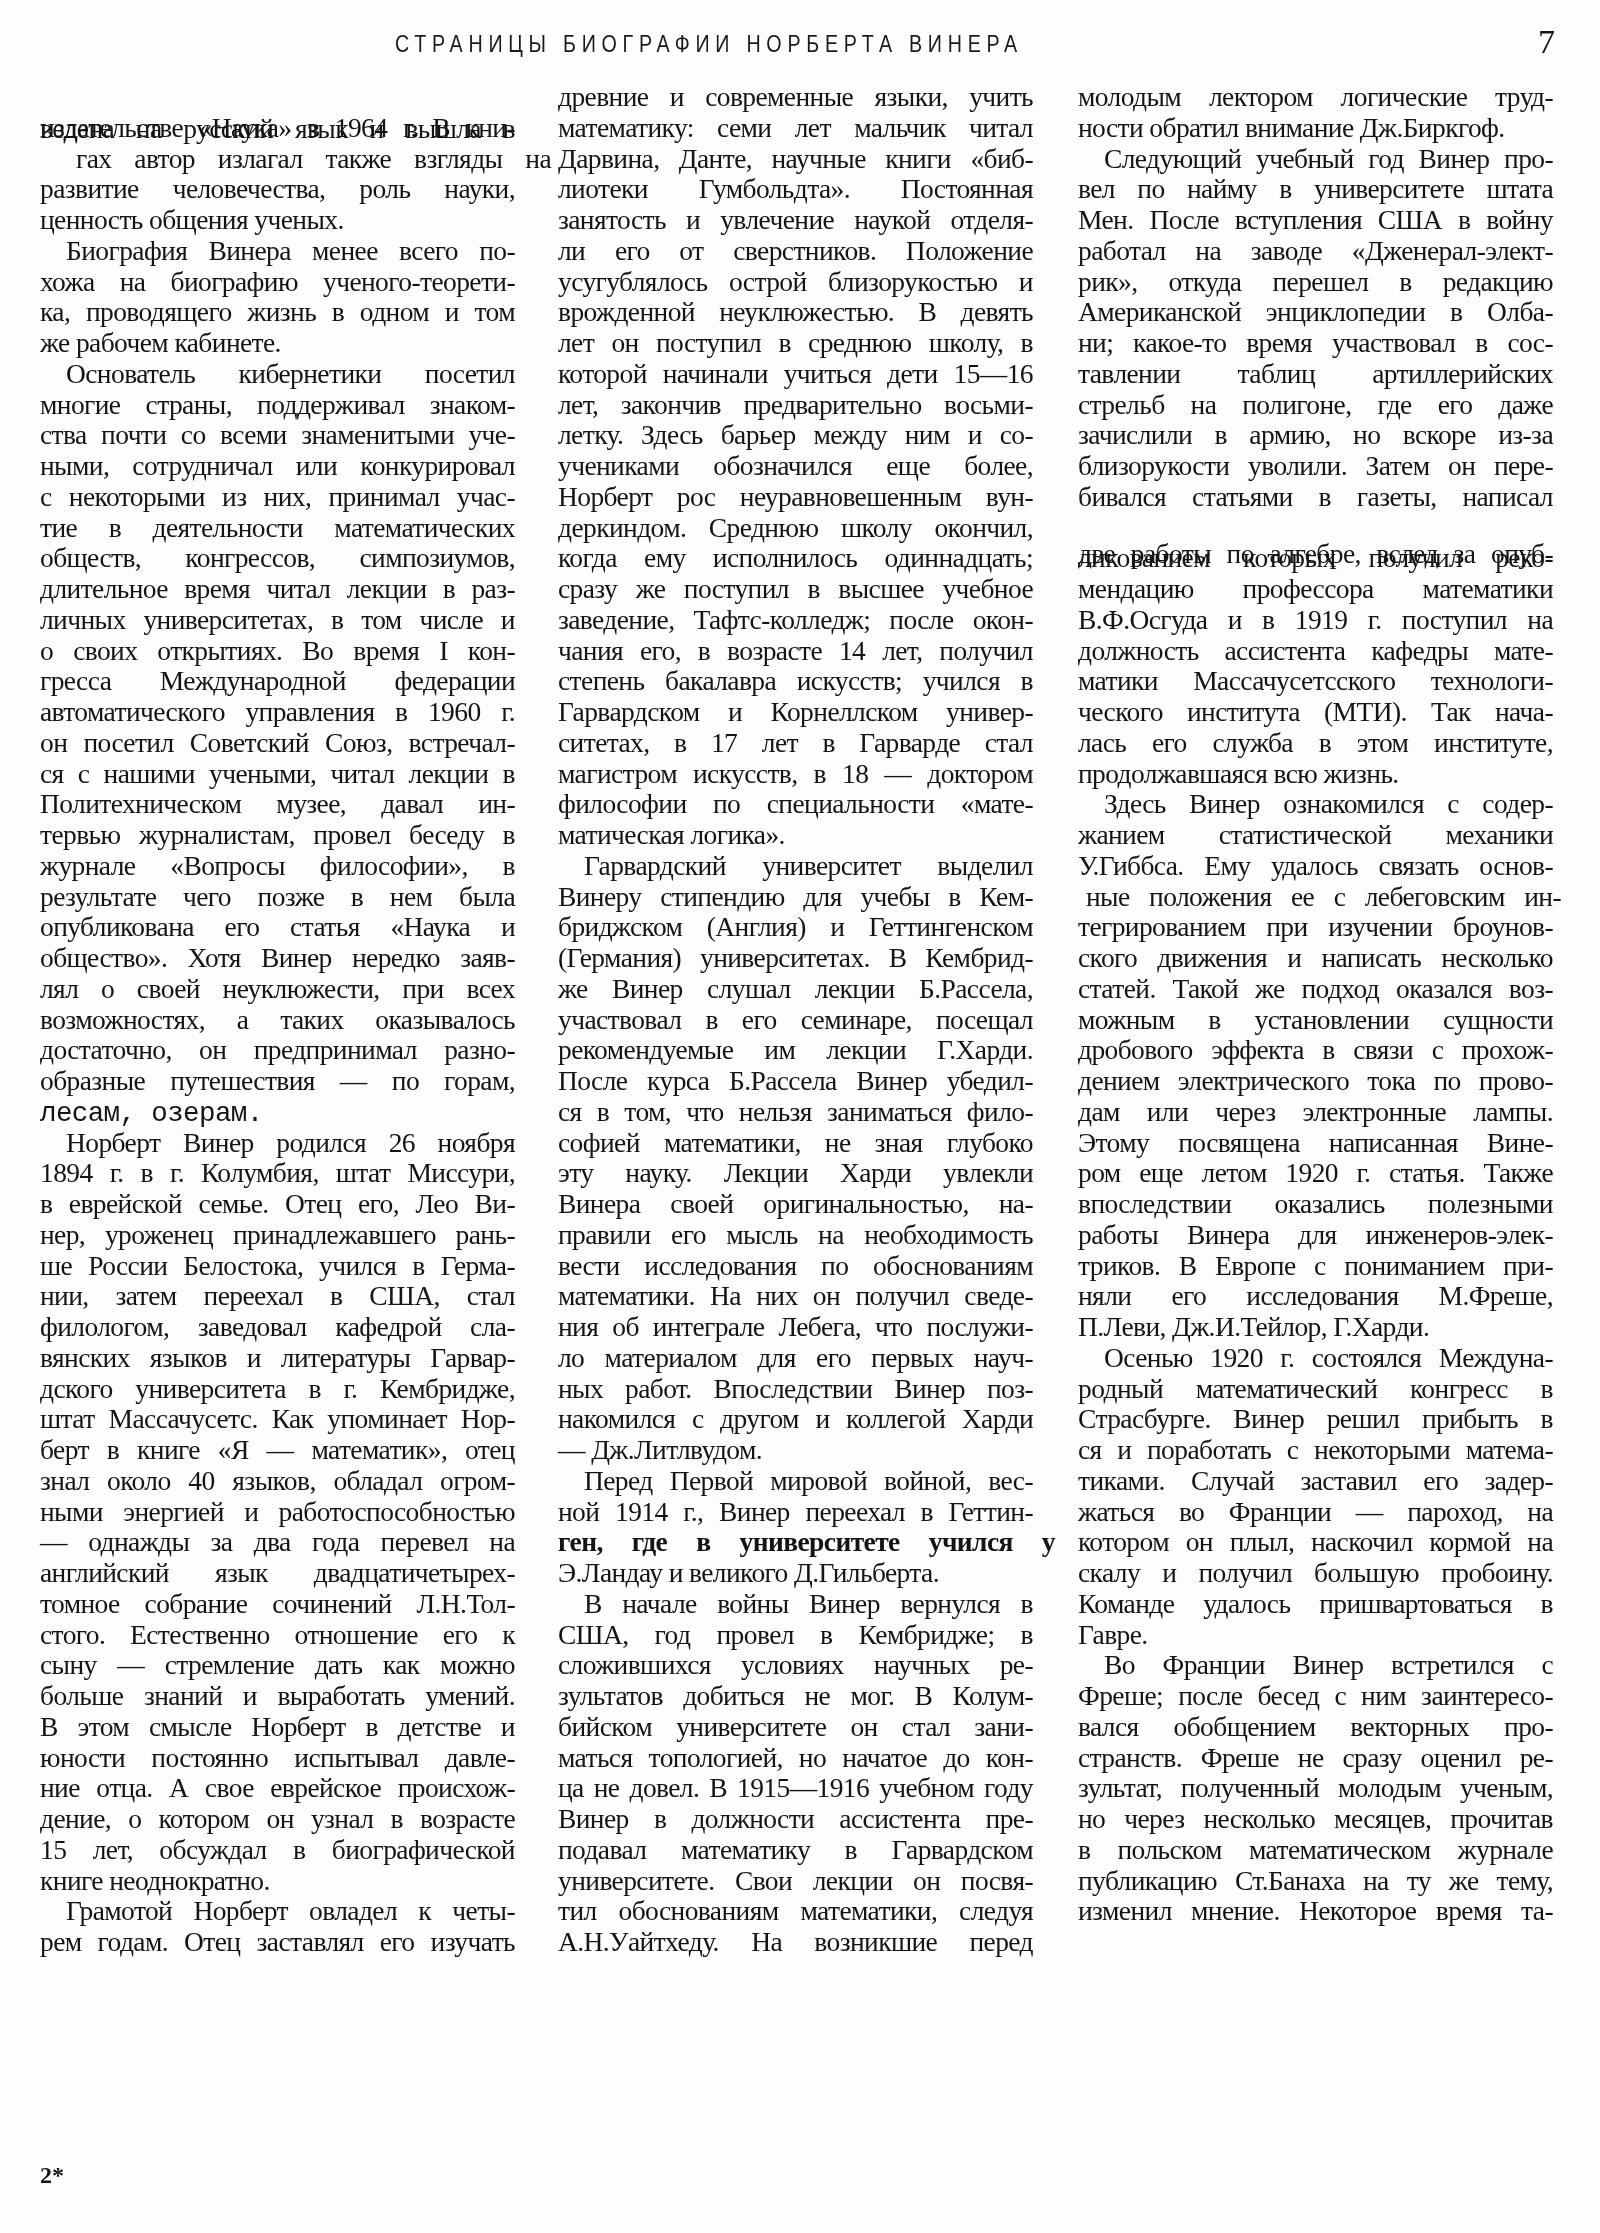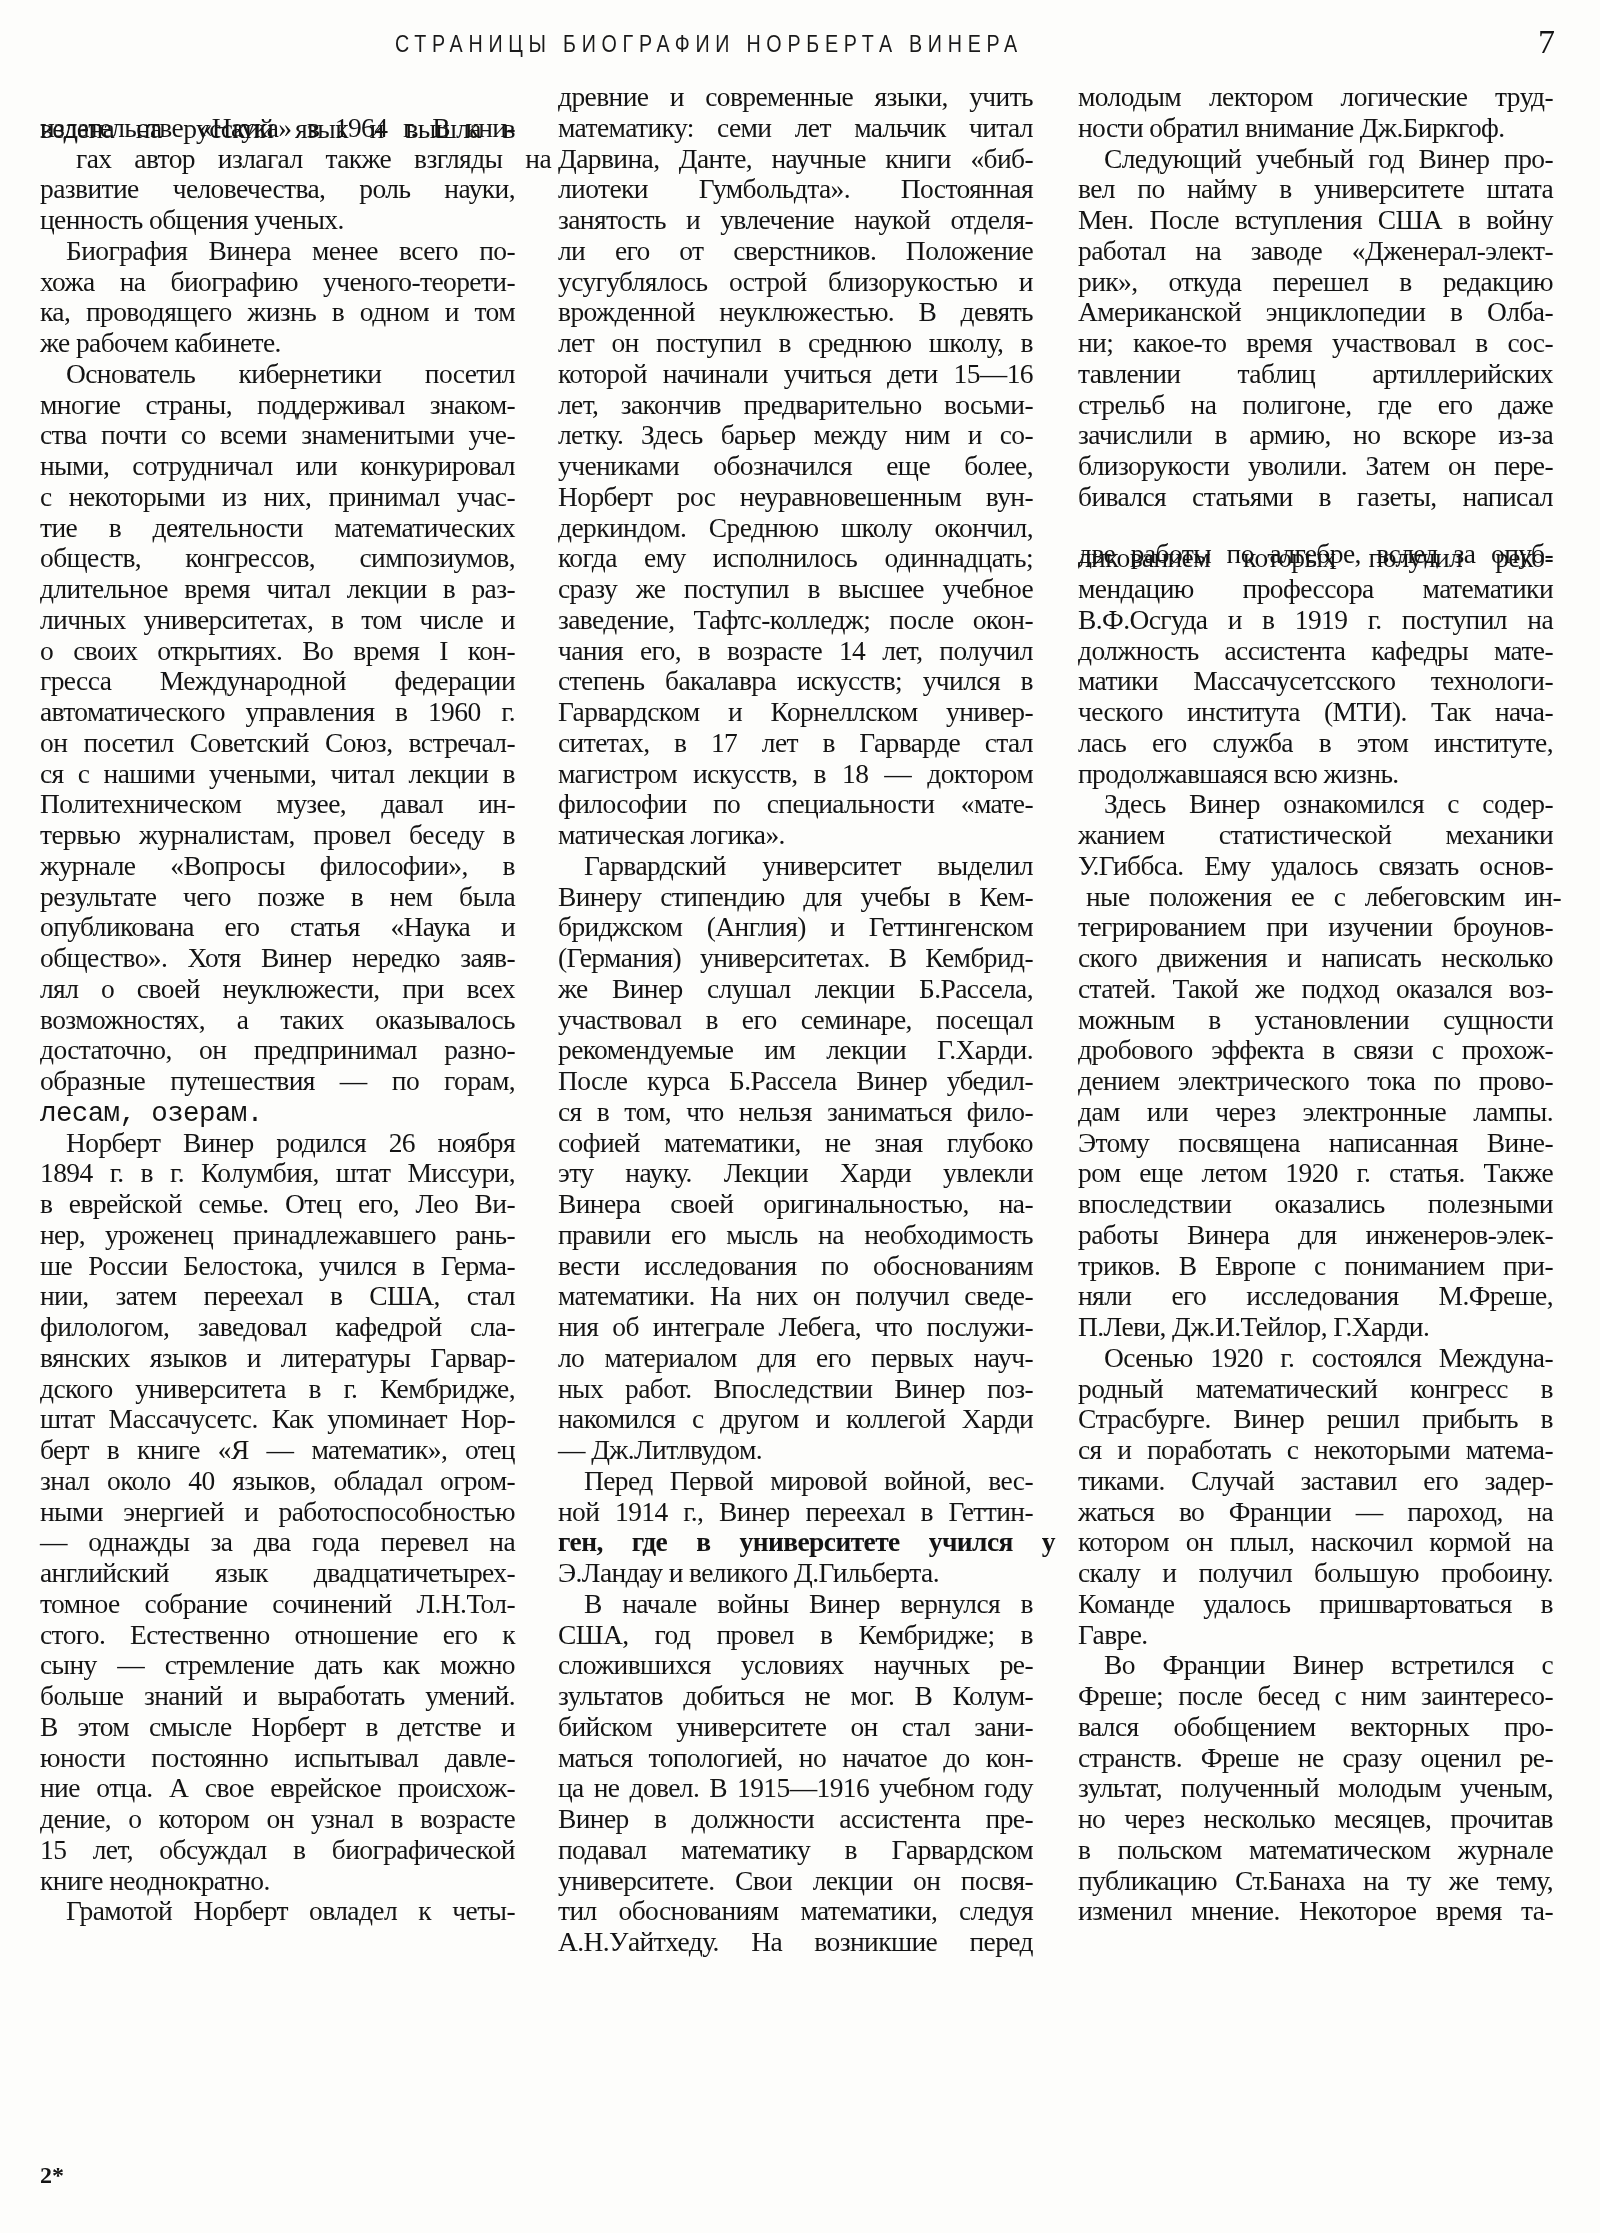--- a/index.html
+++ b/index.html
@@ -105,20 +105,21 @@
         <span class="line"><span style="display: inline-block; white-space: nowrap; text-indent: 0px; word-spacing: 14.2461px;">больше знаний и выработать умений.</span></span>
         <span class="line"><span style="display: inline-block; white-space: nowrap; text-indent: 0px; word-spacing: 13.4635px;">В этом смысле Норберт в детстве и</span></span>
         <span class="line"><span style="display: inline-block; white-space: nowrap; text-indent: 0px; word-spacing: 20.0521px;">юности постоянно испытывал давле-</span></span>
         <span class="line"><span style="display: inline-block; white-space: nowrap; text-indent: 0px; word-spacing: 10.2375px;">ние отца. А свое еврейское происхож-</span></span>
         <span class="line"><span style="display: inline-block; white-space: nowrap; text-indent: 0px; word-spacing: 10.8333px;">дение, о котором он узнал в возрасте</span></span>
         <span class="line"><span style="display: inline-block; white-space: nowrap; text-indent: 0px; word-spacing: 20.082px;">15 лет, обсуждал в биографической</span></span>
         <span class="line last"><span style="display: inline-block; white-space: nowrap; text-indent: 0px;">книге неоднократно.</span></span>
       </div>
       <div class="para">
         <span class="line first"><span style="display: inline-block; white-space: nowrap; text-indent: 0px; word-spacing: 14.9453px;">Грамотой Норберт овладел к четы-</span></span>
+        <span class="line"><span style="display: inline-block; white-space: nowrap; text-indent: 0px; word-spacing: 9.77812px;">рем годам. Отец заставлял его изучать</span></span>
       </div>
     </div>
   <div class="column col-2">
       <div class="para">
         <span class="line"><span style="display: inline-block; white-space: nowrap; text-indent: 0px; word-spacing: 15.0469px;">древние и современные языки, учить</span></span>
         <span class="line"><span style="display: inline-block; white-space: nowrap; text-indent: 0px; word-spacing: 16.9727px;">математику: семи лет мальчик читал</span></span>
         <span class="line"><span style="display: inline-block; white-space: nowrap; text-indent: 0px; word-spacing: 13.1484px;">Дарвина, Данте, научные книги «биб-</span></span>
         <span class="line"><span style="display: inline-block; white-space: nowrap; text-indent: 0px; word-spacing: 44.4688px;">лиотеки Гумбольдта». Постоянная</span></span>
         <span class="line"><span style="display: inline-block; white-space: nowrap; text-indent: 0px; word-spacing: 13.8281px;">занятость и увлечение наукой отделя-</span></span>
         <span class="line"><span style="display: inline-block; white-space: nowrap; text-indent: 0px; word-spacing: 23.3906px;">ли его от сверстников. Положение</span></span>

